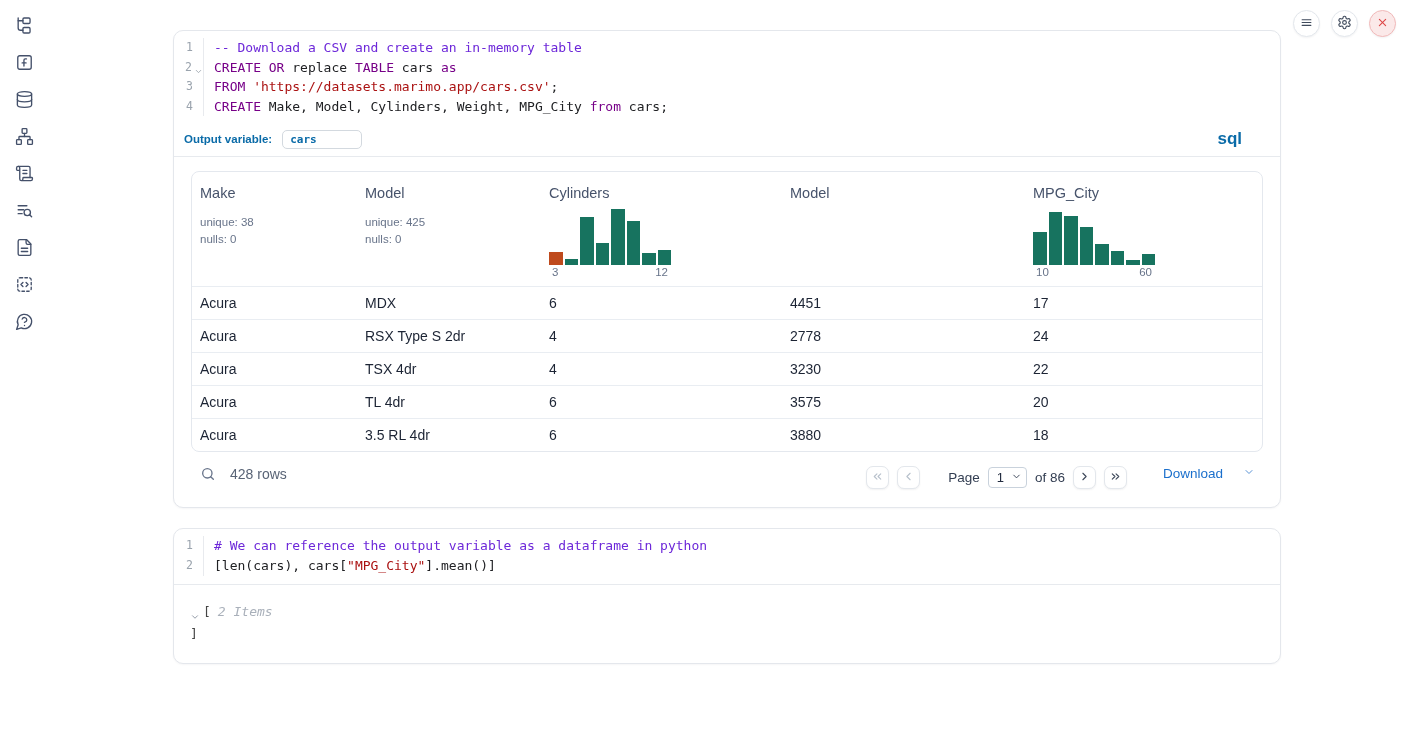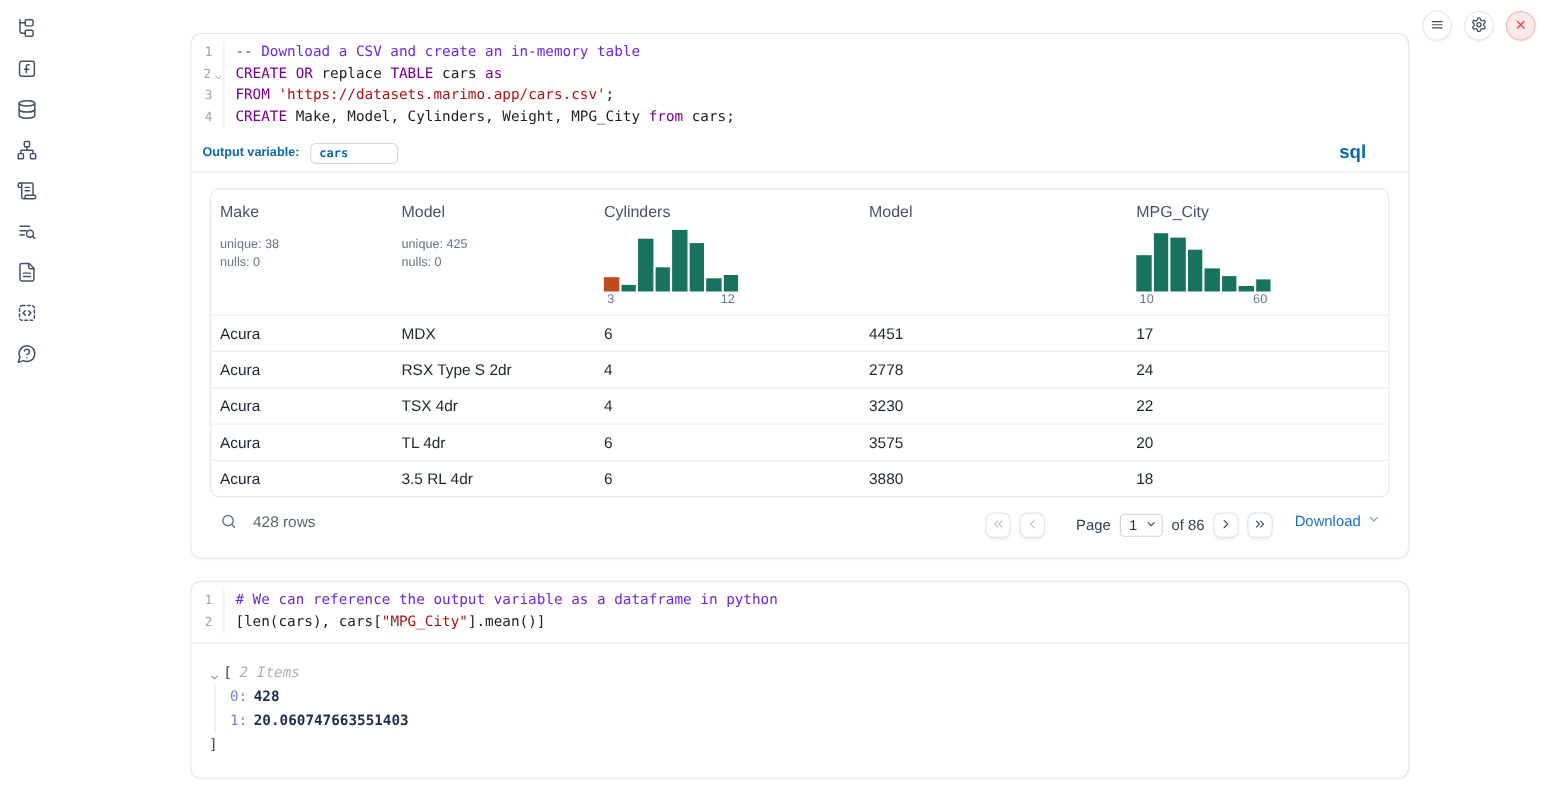--- a/index.html
+++ b/index.html
@@ -81,21 +81,21 @@
     cursor:pointer; color:#3c4759; }
   .pg-btn.disabled { color:#b7c0cb; }
   .pg-btn svg { width:13px; height:13px; stroke:currentColor; fill:none; stroke-width:2;
     stroke-linecap:round; stroke-linejoin:round; }
   .page-label, .of-label { font-size:13.5px; color:#333e52; }
   .page-label { margin-left:20px; }
   .page-select { display:flex; align-items:center; gap:7px; border:1px solid #c9d2dc; border-radius:4px;
     padding:2px 4px 2px 8px; font-size:13px; color:#222c3f; cursor:pointer; background:#fff; }
   .page-select svg { width:11px; height:11px; stroke:#333e52; fill:none; stroke-width:2;
     stroke-linecap:round; stroke-linejoin:round; }
-  .download { margin-left:20px; display:flex; align-items:center; gap:6px; color:#1a6fcc;
+  .download { margin-left:36px; display:flex; align-items:center; gap:20px; color:#1a6fcc;
     font-size:13.5px; background:none; border:none; cursor:pointer; }
   .download svg { width:12px; height:12px; stroke:#5a93d6; fill:none; stroke-width:2;
     stroke-linecap:round; stroke-linejoin:round; }
 
   
   .py-code { border-bottom:1px solid #e7eaee; }
   .tree-output { padding:16px 16px 18px; font-family:"DejaVu Sans Mono", monospace;
     font-size:13px; line-height:22px; }
   .tree-head { display:flex; align-items:center; }
   .tree-chevron { width:10px; height:10px; color:#8a93a0; margin-right:3px; }
@@ -407,21 +407,17 @@
         </div>
       </div>
     <div class="tree-output">
       <div class="tree-head">
         <span class="tree-chevron"><svg viewBox="0 0 24 24">
               <path d="m6 9 6 6 6-6"></path>
             </svg></span>
         <span class="tree-bracket">[</span>
         <span class="tree-count">2 Items</span>
       </div>
-      <div class="tree-items" id="treeItems">
-          <div class="tree-item"><span class="tree-key">0:</span><span class="tree-val">428</span></div>
-          <div class="tree-item"><span class="tree-key">1:</span><span class="tree-val">20.060747663551403</span></div>
-        </div>
       <div class="tree-close">]</div>
     </div>
   </section>
 
 </main>
 
 </body></html>

